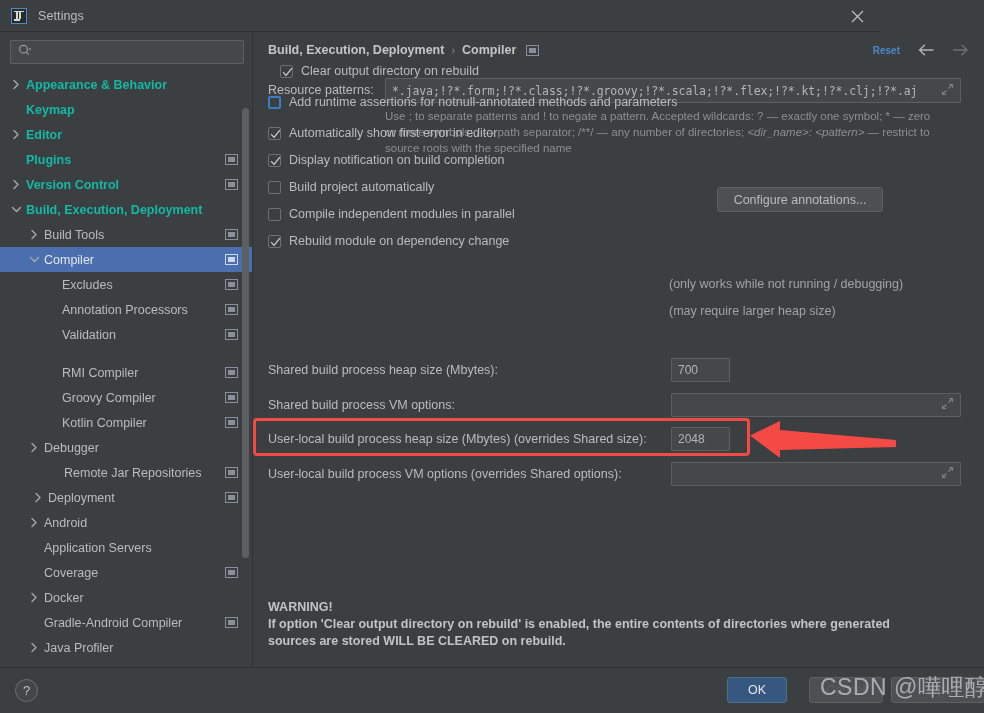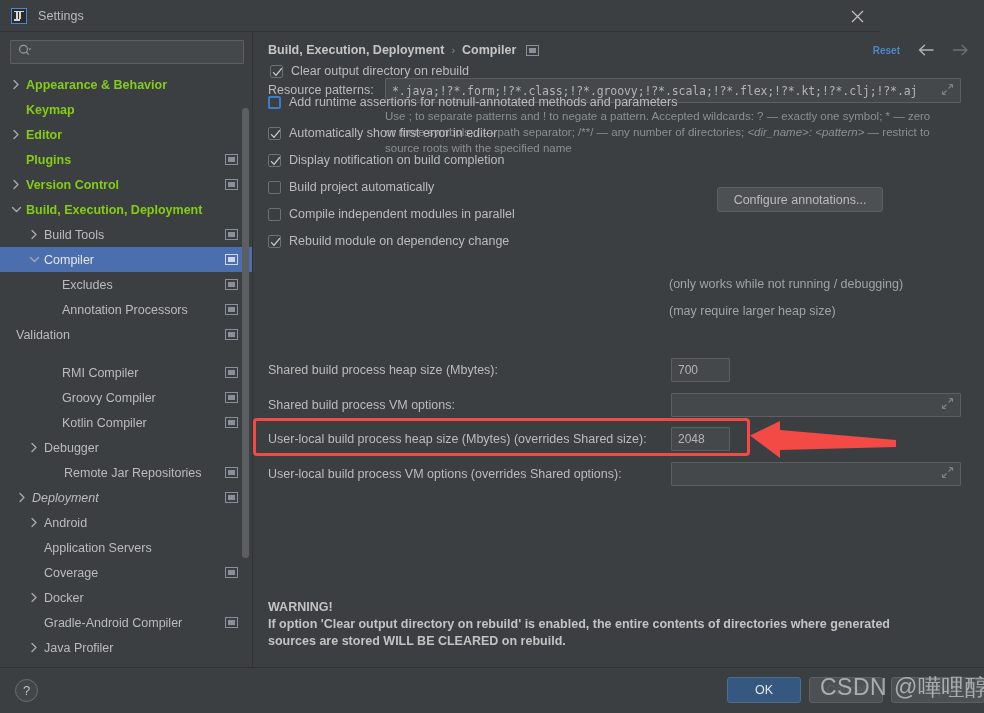--- a/index.html
+++ b/index.html
@@ -93,21 +93,21 @@
     white-space: nowrap;
   }
   .tree-item.selected { background: #4b6eaf; color: #e3e6ea; }
   .tree-item .twisty {
     width: 13px; height: 13px; flex: none;
     display: flex; align-items: center; justify-content: center;
     margin-right: 3px;
   }
   .tree-item .twisty svg { display: block; }
   .tree-item .label { flex: 1; overflow: hidden; text-overflow: clip; }
-  .tree-item.bold .label { font-weight: bold; color: #84cc16; }
+  .tree-item.bold .label { font-weight: bold; color: #14b8a6; }
   .tree-item.selected .label { font-weight: normal; }
   .mod-icon { flex: none; width: 13px; height: 11px; position: relative; }
   .mod-icon .outer {
     position: absolute; inset: 0;
     border: 1px solid #8a9099;
   }
   .mod-icon .inner {
     position: absolute; left: 3px; top: 3px; right: 3px; bottom: 3px;
     background: #8a9099;
   }
@@ -213,21 +213,21 @@
   }
   .help-btn {
     position: absolute; left: 15px; top: 11px;
     width: 23px; height: 23px; border-radius: 50%;
     border: 1px solid #6e7174; background: #434648;
     color: #c0c0c0; font-size: 13px;
     display: flex; align-items: center; justify-content: center;
   }
   .ok-btn {
     position: absolute; left: 727px; top: 677px;
-    width: 74px; height: 26px;
+    width: 60px; height: 26px;
     background: #365880; border: 1px solid #4c708c; border-radius: 3px;
     color: #e6e6e6; font-size: 12.5px;
     display: flex; align-items: center; justify-content: center;
   }
   .cancel-btn {
     position: absolute; left: 809px; top: 677px;
     width: 74px; height: 26px;
   }
   .apply-btn {
     position: absolute; left: 891px; top: 677px;
@@ -357,21 +357,21 @@
           </span>
         </div>
         <div class="tree-item" style="padding-left: 46px;">
           <span class="twisty"></span>
           <span class="label">Annotation Processors</span>
           <span class="mod-icon">
             <span class="outer"></span>
             <span class="inner"></span>
           </span>
         </div>
-        <div class="tree-item" style="">
+        <div class="tree-item" style="padding-left: 46px;">
           <span class="twisty"></span>
           <span class="label">Validation</span>
           <span class="mod-icon">
             <span class="outer"></span>
             <span class="inner"></span>
           </span>
         </div>
         <div class="tree-item" style="padding-left: 46px; margin-top: 13px;">
           <span class="twisty"></span>
           <span class="label">RMI Compiler</span>
@@ -405,21 +405,21 @@
           <span class="label">Debugger</span>
         </div>
         <div class="tree-item" style="padding-left: 28px; margin-left: 20px;">
           <span class="twisty"></span>
           <span class="label">Remote Jar Repositories</span>
           <span class="mod-icon">
             <span class="outer"></span>
             <span class="inner"></span>
           </span>
         </div>
-        <div class="tree-item" style="padding-left: 16px; font-style: italic;">
+        <div class="tree-item" style="padding-left: 32px;">
           <span class="twisty">
             <svg width="13" height="13" viewBox="0 0 13 13">
               <path d="M4 2.5 L8 6.5 L4 10.5" stroke="#a6a9ac" stroke-width="1.35" fill="none" stroke-linecap="round" stroke-linejoin="round"></path>
             </svg>
           </span>
           <span class="label">Deployment</span>
           <span class="mod-icon">
             <span class="outer"></span>
             <span class="inner"></span>
           </span>
@@ -513,21 +513,21 @@
 
     <div class="hint" style="position:absolute;left:131px;top:76px;width:580px">
       <div>Use ; to separate patterns and ! to negate a pattern. Accepted wildcards: ? — exactly one symbol; * — zero</div>
       <div>
         <span>or more symbols; / — path separator; /**/ — any number of directories;  </span><i>&lt;dir_name&gt;: &lt;pattern&gt;</i><span> — restrict to</span>
       </div>
       <div>source roots with the specified name</div>
     </div>
 
     <div id="checkboxes">
-        <div class="cb-row" style="left: 16px; top: 32px; justify-content: space-between;">
+        <div class="cb-row" style="left: 26px; top: 32px; justify-content: space-between;">
           <span class="checkbox">
             <svg width="11" height="11" viewBox="0 0 11 11">
               <path d="M1.5 5.6 L4 8.4 L9.5 1.6" stroke="#c9ccd0" stroke-width="1.3" fill="none" stroke-linecap="round" stroke-linejoin="round"></path>
             </svg>
           </span>
           <span class="cb-label">Clear output directory on rebuild</span>
         </div>
         <div class="cb-row" style="left: 14px; top: 63px;">
           <span class="checkbox focused"></span>
           <span class="cb-label">Add runtime assertions for notnull-annotated methods and parameters</span>

